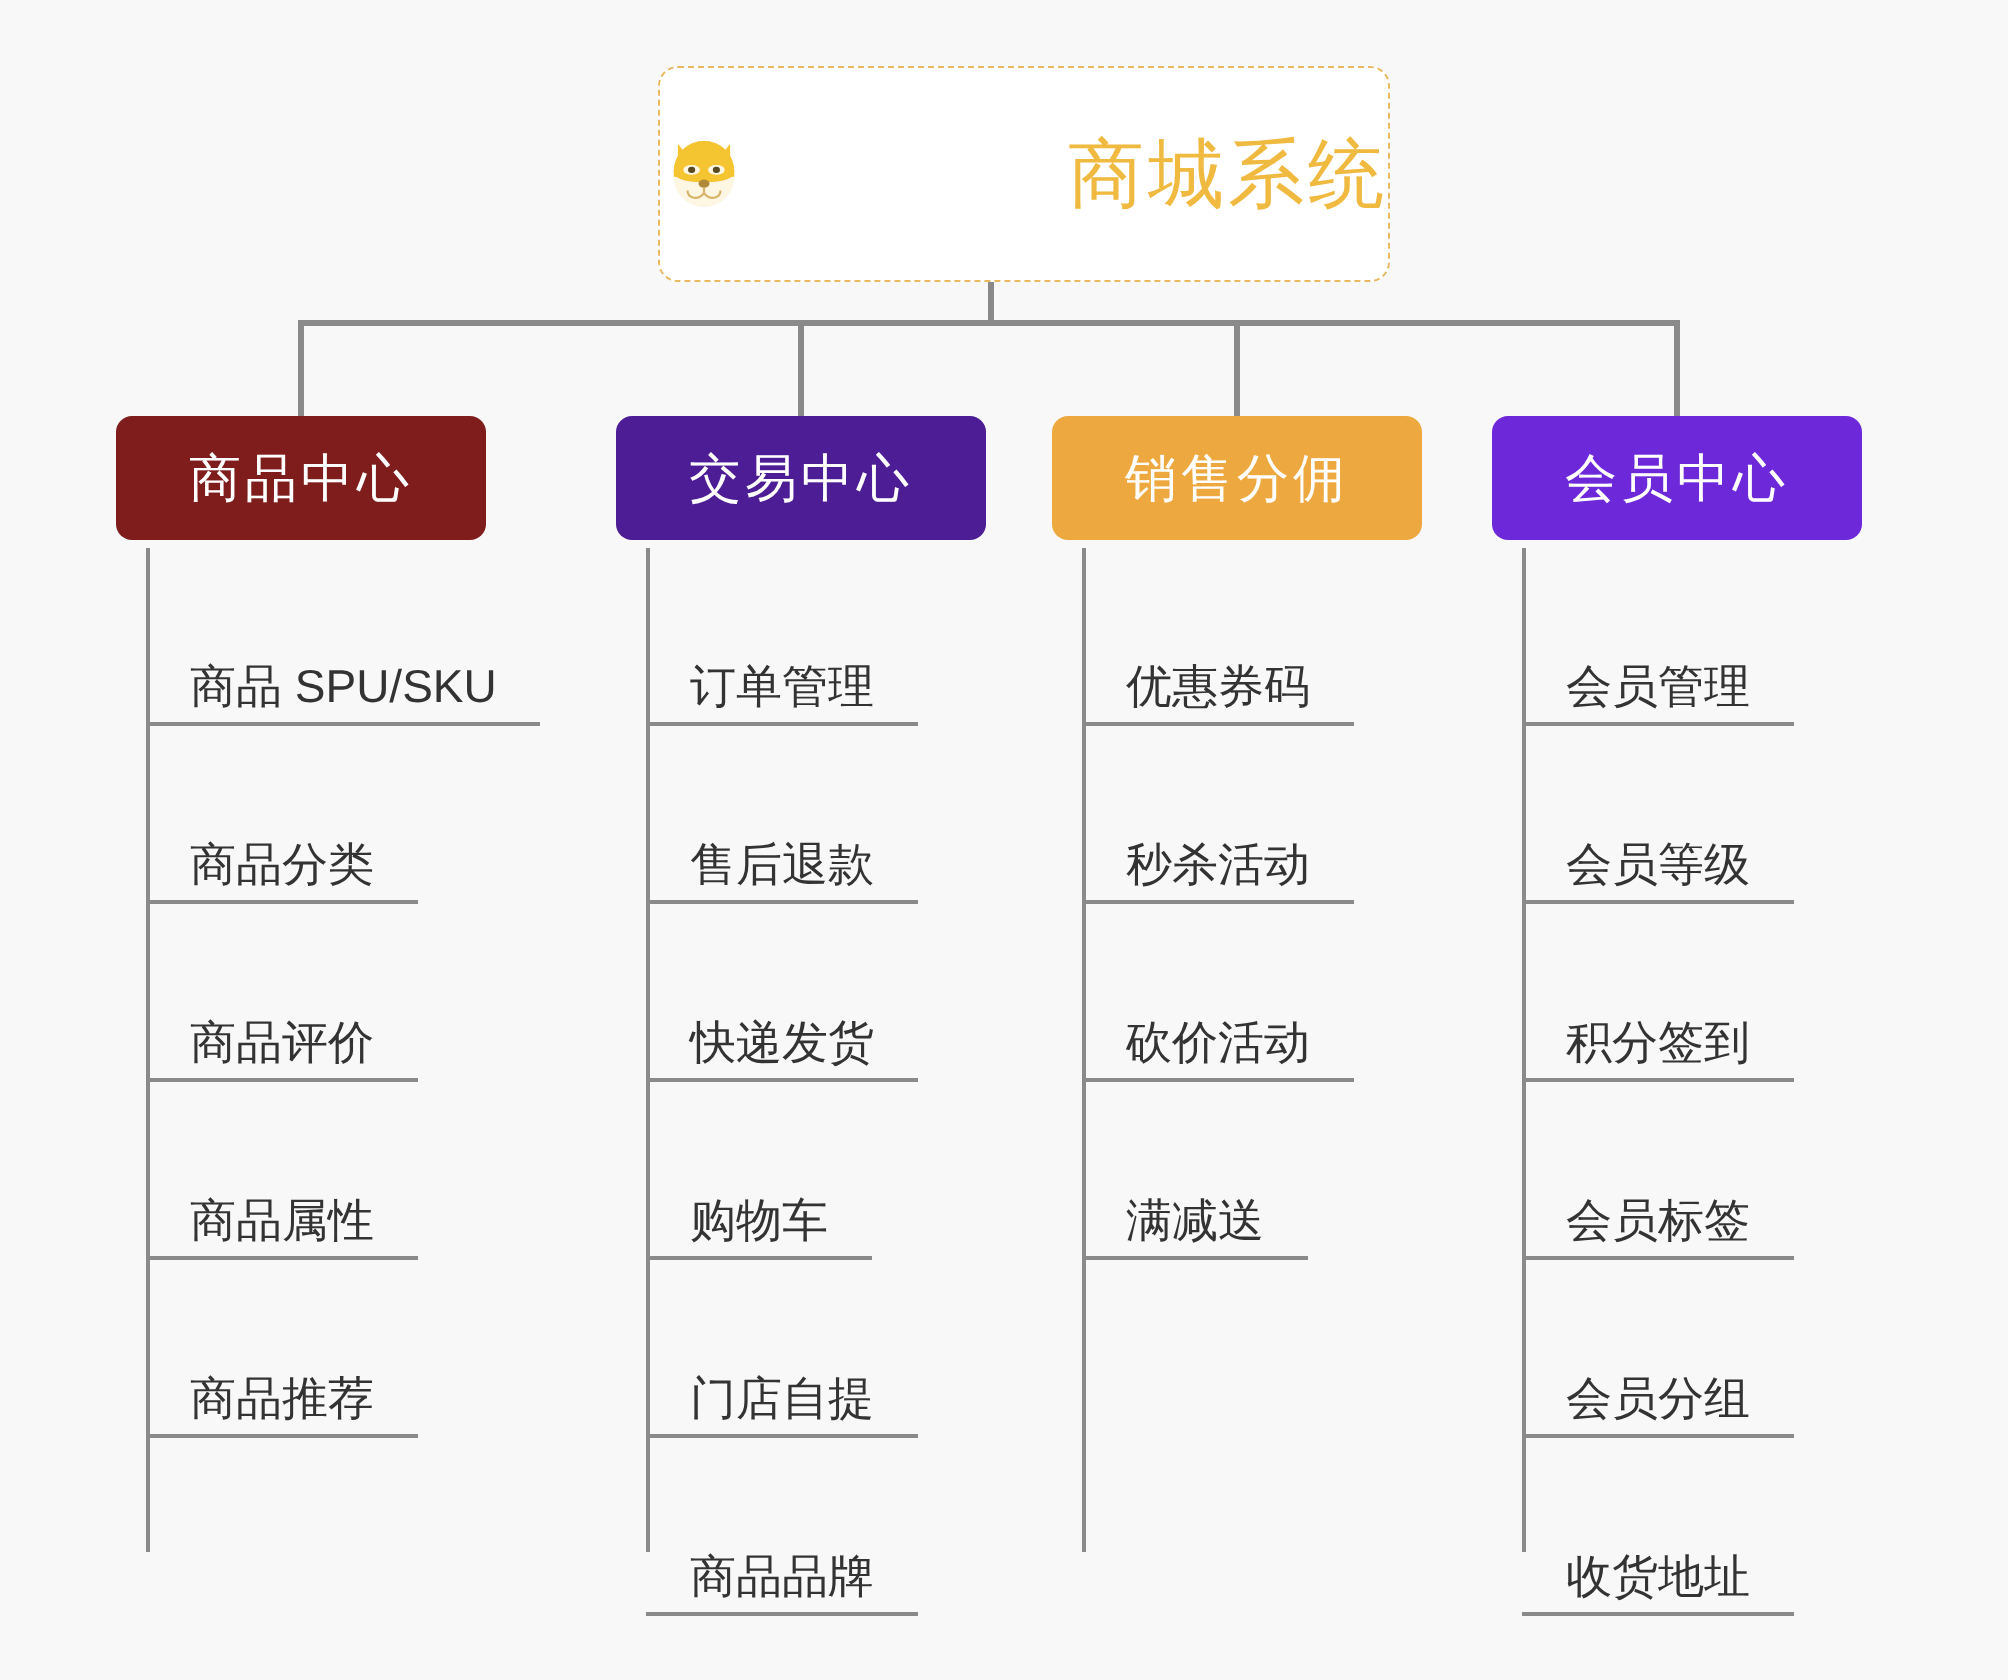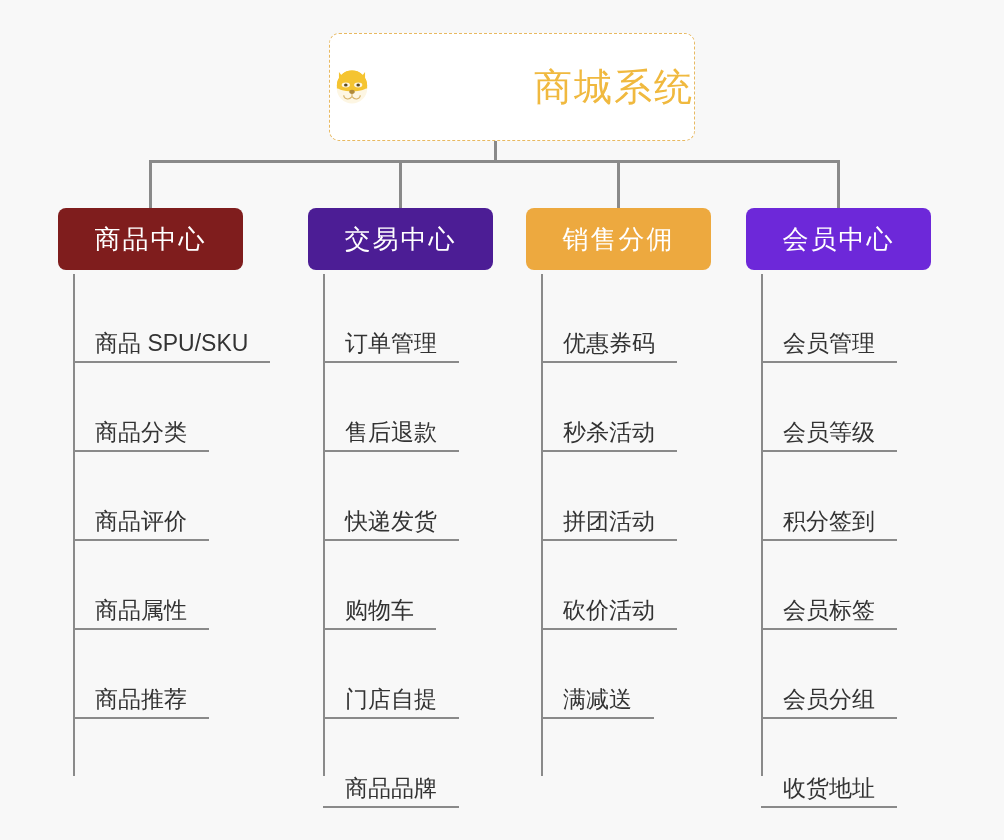--- a/index.html
+++ b/index.html
@@ -212,23 +212,20 @@
     </div>
     <div class="leaf-list">
       <div class="trunk" style="height:502px"></div>
       <div class="leaf">
           <span class="leaf-inner">优惠券码</span>
         </div>
       <div class="leaf">
           <span class="leaf-inner">秒杀活动</span>
         </div>
       <div class="leaf">
-          <span class="leaf-inner">拼团活动</span>
-        </div>
-      <div class="leaf">
           <span class="leaf-inner">砍价活动</span>
         </div>
       <div class="leaf">
           <span class="leaf-inner">满减送</span>
         </div>
     </div>
   </div>
 
   <div class="column" style="left:746px;width:185px">
     <div class="cat-header" style="background:#6d28d9;width:185px">

